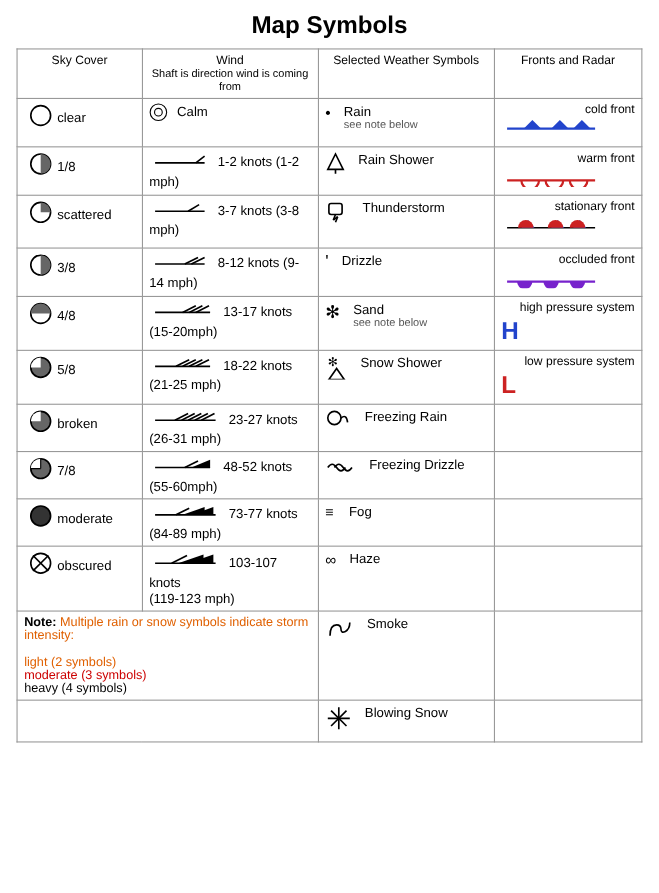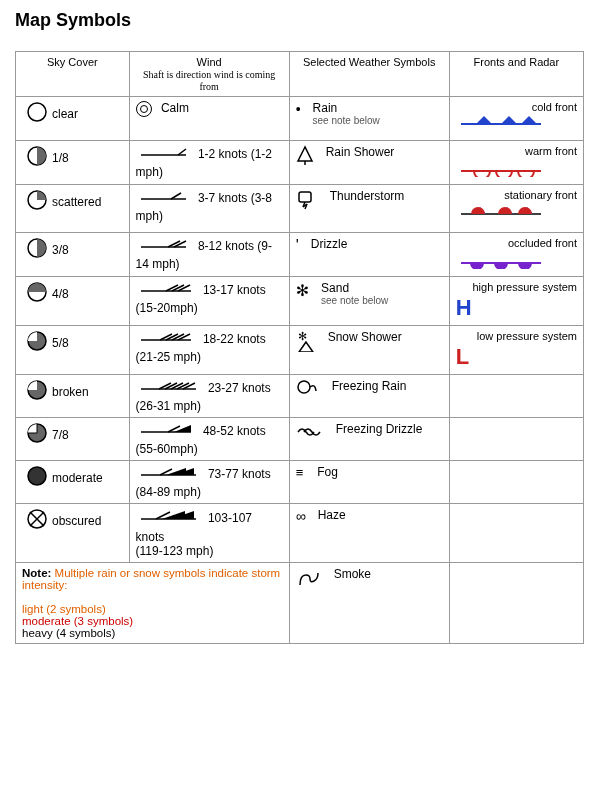--- a/index.html
+++ b/index.html
@@ -6,23 +6,24 @@
     body {
       font-family: Arial, sans-serif;
       font-size: 12px;
       background: #fff;
       color: #000;
       width: 599px;
       min-height: 812px;
       padding: 10px 15px;
     }
     h1 {
-      font-size: 18px;
+      font-size: 22px;
       font-weight: bold;
-      margin-bottom: 20px;
+      margin-bottom: 8px;
+      text-align: center;
     }
     .main-table {
       width: 100%;
       border-collapse: collapse;
       border: 1px solid #999;
     }
     .main-table th, .main-table td {
       border: 1px solid #999;
       padding: 4px 6px;
       vertical-align: top;
@@ -93,21 +94,21 @@
   </style>
 </head>
 <body>
 
 <h1>Map Symbols</h1>
 
 <table class="main-table">
   <thead>
     <tr>
       <th class="col-sky">Sky Cover</th>
-      <th class="col-wind">Wind<br><span style="font-size:10px;font-family:Liberation Serif, serif;">Shaft is direction wind is coming from</span></th>
+      <th class="col-wind">Wind<br><span style="font-size:10px;">Shaft is direction wind is coming from</span></th>
       <th class="col-weather">Selected Weather Symbols</th>
       <th class="col-fronts">Fronts and Radar</th>
     </tr>
   </thead>
   <tbody>
 
     <tr>
       <td>
         <div class="sky-cell">
           <div class="sky-icon-wrap">
@@ -524,14 +525,33 @@
           </span>
           <div class="weather-label">
             <span>Smoke</span>
           </div>
         </div>
       </td>
       <td></td>
     </tr>
 
 
+    <tr>
+      <td colspan="2"></td>
+      <td>
+        <div class="weather-cell">
+          <span class="weather-symbol blowingsnow-symbol">
+            <svg width="24" height="24" viewBox="0 0 24 24">
+              <line x1="12" y1="2" x2="12" y2="22" stroke="#000" stroke-width="1.5"></line>
+              <line x1="2" y1="12" x2="22" y2="12" stroke="#000" stroke-width="1.5"></line>
+              <line x1="5" y1="5" x2="19" y2="19" stroke="#000" stroke-width="1.5"></line>
+              <line x1="19" y1="5" x2="5" y2="19" stroke="#000" stroke-width="1.5"></line>
+            </svg>
+          </span>
+          <div class="weather-label">
+            <span>Blowing Snow</span>
+          </div>
+        </div>
+      </td>
+      <td></td>
+    </tr>
   </tbody>
 </table>
 
 </body></html>

